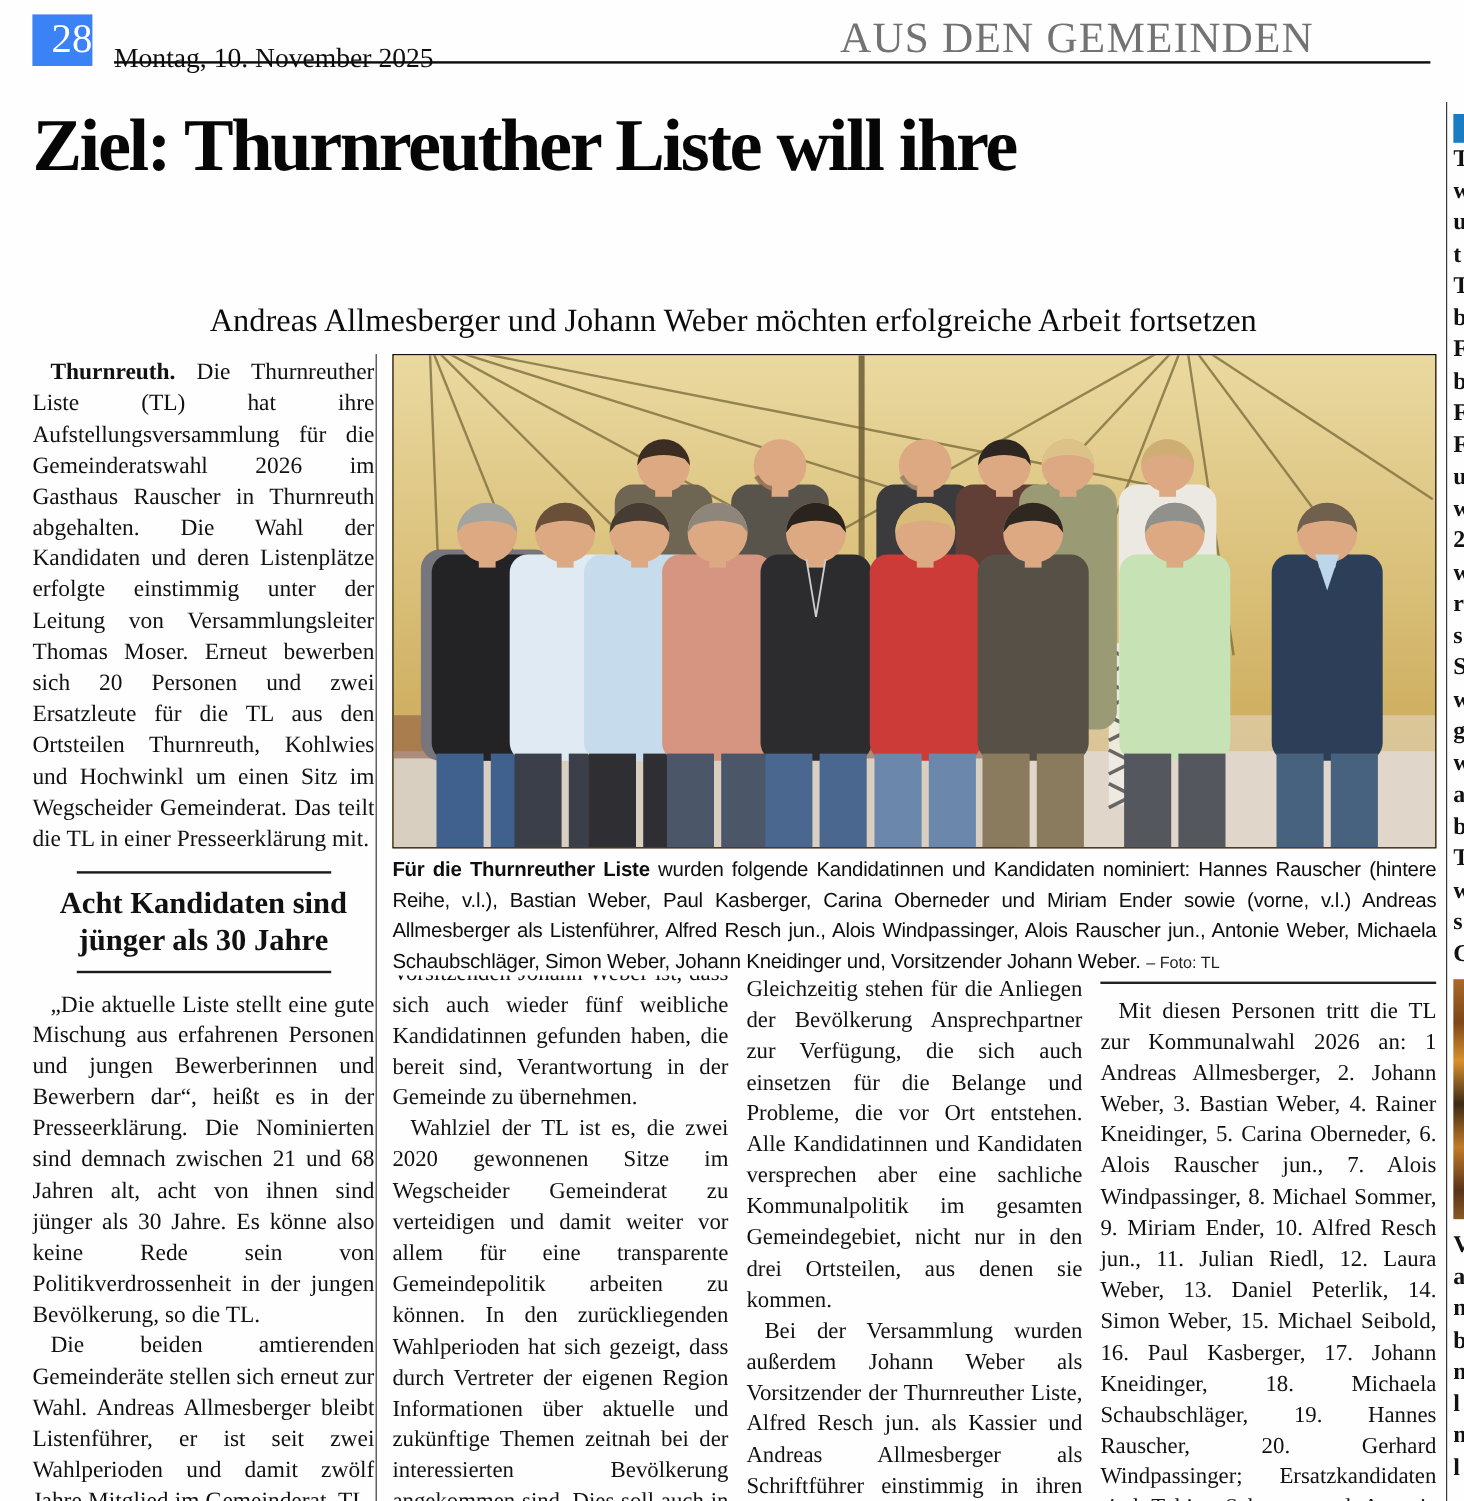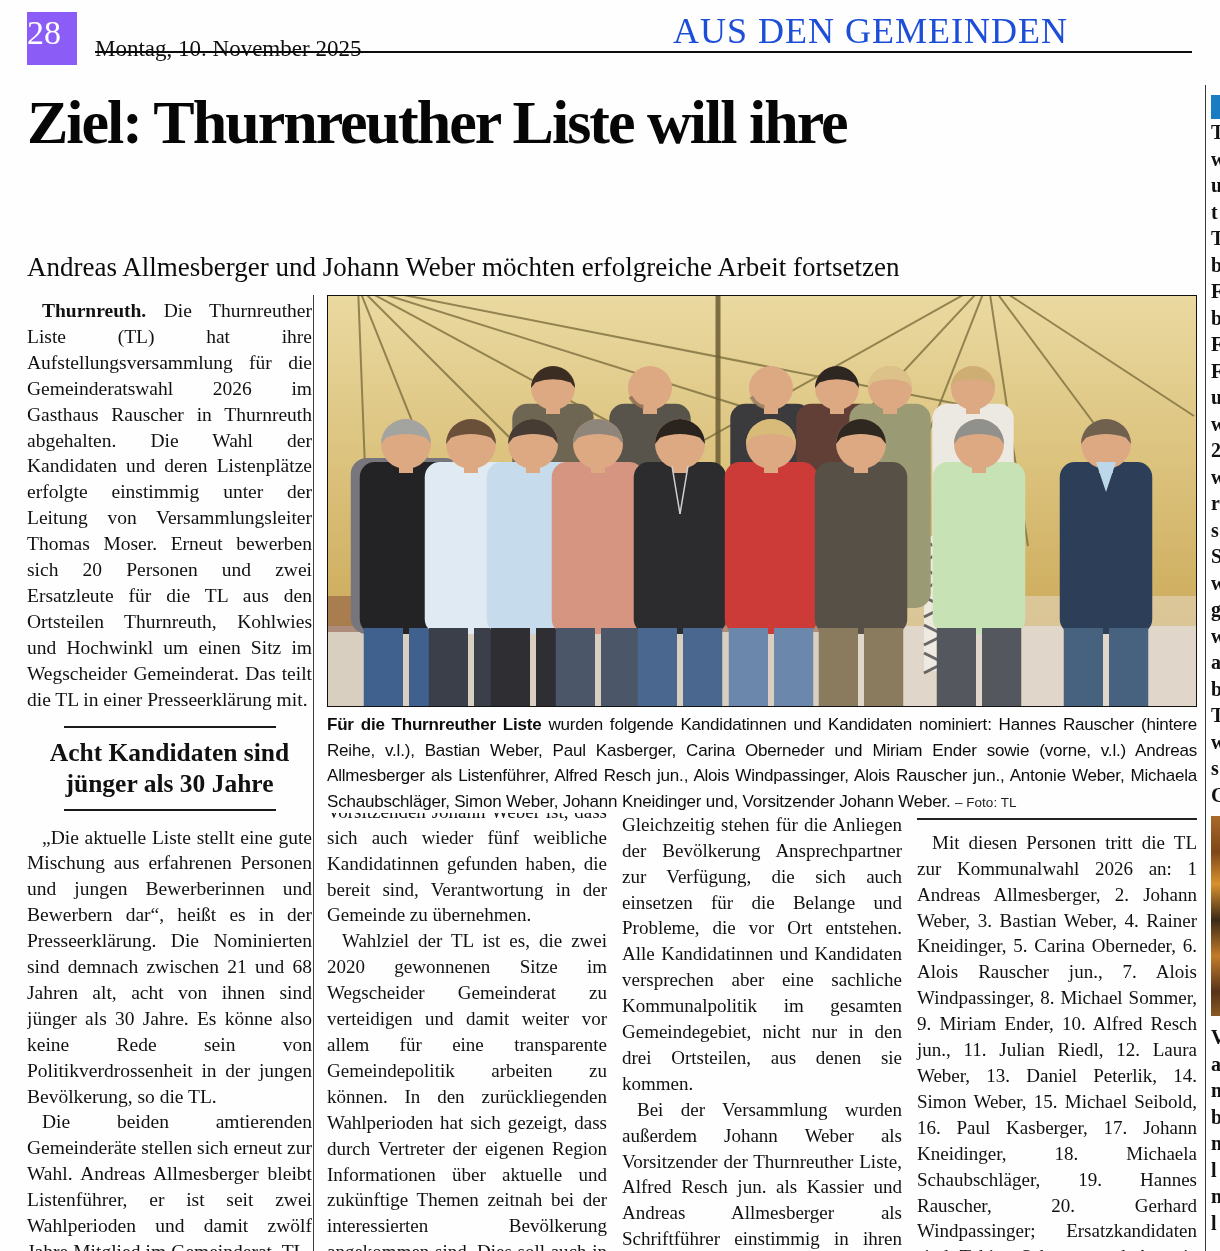--- a/index.html
+++ b/index.html
@@ -1,27 +1,27 @@
 <!DOCTYPE html>
 <html lang="de"><head>
 <meta charset="utf-8">
 <style>
   html,body{margin:0;padding:0;background:#ffffff;}
   #page{position:relative;width:1220px;height:1251px;background:#fefefe;overflow:hidden;
         font-family:"Liberation Serif", serif;color:#111;}
   
-  .pagenum{position:absolute;left:27px;top:12px;width:50px;height:53px;background:#8b5cf6;color:#fff;
-           font-size:34px;text-align:left;line-height:42px;}
+  .pagenum{position:absolute;left:27px;top:12px;width:50px;height:43px;background:#3b82f6;color:#fff;
+           font-size:34px;text-align:right;line-height:42px;}
   .dateline{position:absolute;left:95px;top:36px;font-size:23px;color:#0e0e0e;}
-  .section-title{position:absolute;left:673px;top:10px;font-size:36px;letter-spacing:1px;color:#1d4ed8;}
+  .section-title{position:absolute;left:700px;top:10px;font-size:36px;letter-spacing:1px;color:#737373;}
   .header-rule{position:absolute;left:95px;top:51px;width:1097px;height:2px;background:#0c0c0c;}
   
   .headline{position:absolute;left:27px;top:82px;width:1168px;text-align:left;font-weight:bold;
             font-size:62px;line-height:80px;letter-spacing:-2px;color:#060606;}
-  .subheadline{position:absolute;left:27px;top:252px;width:1168px;text-align:left;font-size:27px;color:#0c0c0c;}
+  .subheadline{position:absolute;left:27px;top:252px;width:1168px;text-align:center;font-size:27px;color:#0c0c0c;}
   
   .leftcol{position:absolute;left:27px;top:298px;width:285px;height:953px;overflow:hidden;
            font-size:19.5px;line-height:25.9px;text-align:justify;}
   .leftcol p{margin:0;}
   .indent{text-indent:15px;}
   .lead{font-weight:bold;}
   .crosshead-block{margin:13px 0 10px 0;text-align:center;}
   .crosshead-rule{width:212px;height:2px;background:#1a1a1a;margin:0 auto;}
   .crosshead{font-weight:bold;font-size:25.5px;line-height:31px;margin:9px 0 10px 0;text-align:center;}
   .colrule{position:absolute;background:#3a3a3a;width:1px;}

